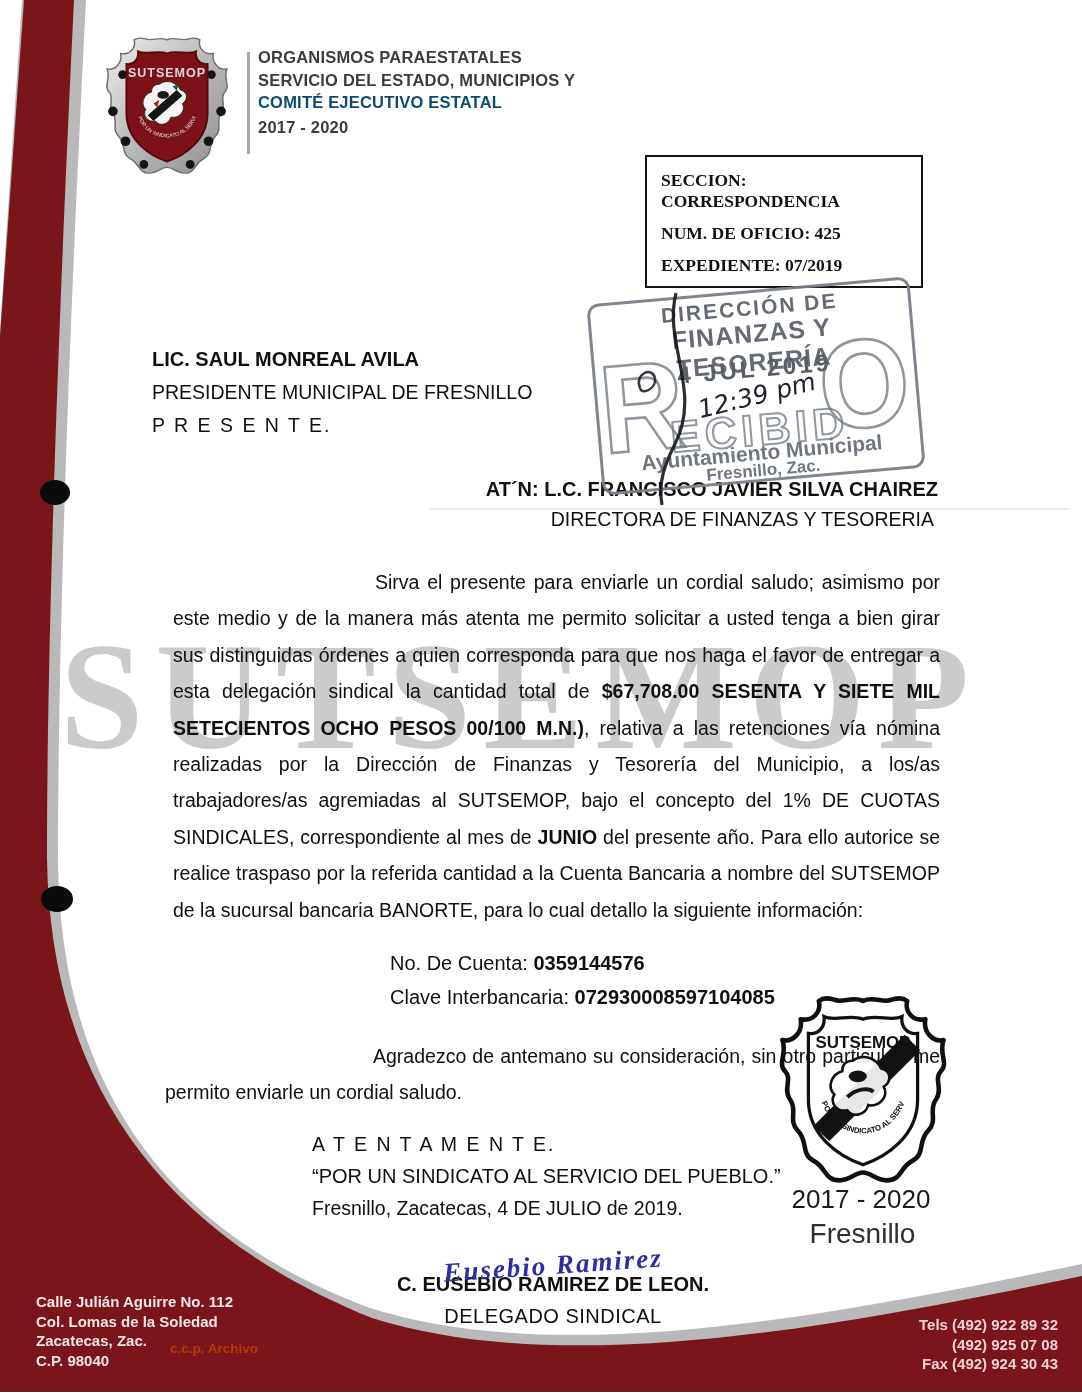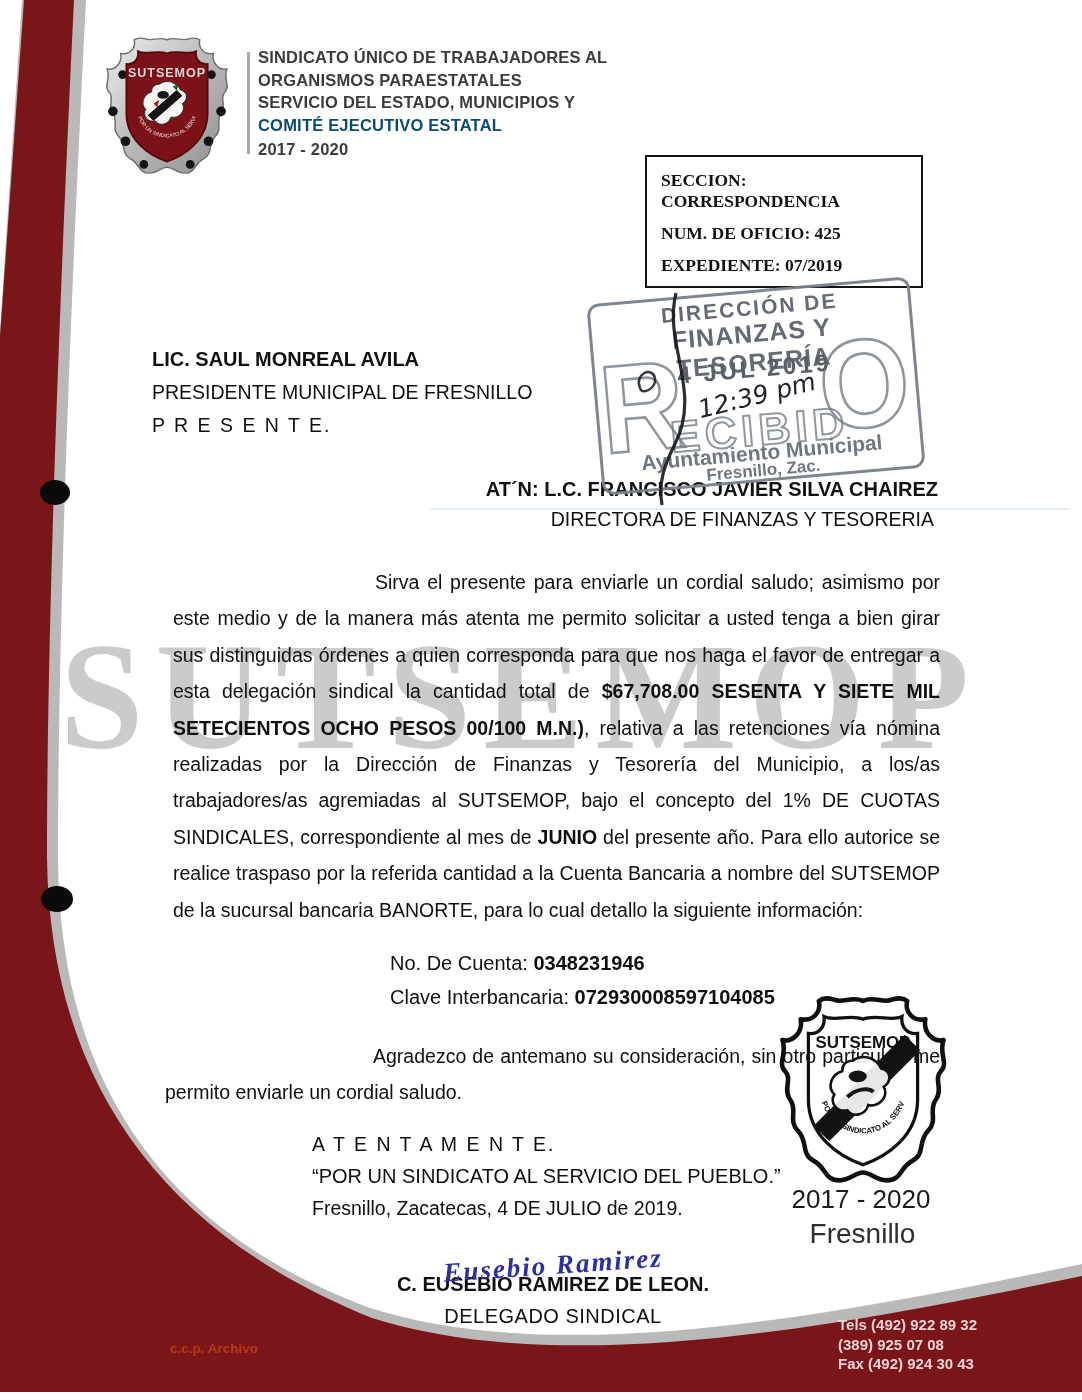--- a/index.html
+++ b/index.html
@@ -89,21 +89,21 @@
   
   .sig{left:353px;top:1250px;width:400px;text-align:center;}
   .sig .script{font-family:"Liberation Serif",serif;font-style:italic;font-weight:bold;
                font-size:27px;color:#2b2f9f;transform:rotate(-4deg);letter-spacing:2px;display:block;}
   .sig .name{font-weight:bold;font-size:20px;margin-top:-8px;}
   .sig .role{font-size:20px;margin-top:9px;letter-spacing:.5px;}
 
   
   .addr{left:36px;top:1292px;font-weight:bold;font-size:15px;line-height:19.5px;color:#f2e6e6;}
   .ccp{left:170px;top:1341px;font-weight:bold;font-size:13.5px;color:#c2410c;opacity:.85;}
-  .phones{left:838px;top:1315px;width:220px;text-align:left;font-weight:bold;font-size:15px;
+  .phones{left:838px;top:1315px;width:220px;text-align:right;font-weight:bold;font-size:15px;
           line-height:19.5px;color:#f3d3d3;}
 
   .hole{position:absolute;background:#0a0a0a;border-radius:50%;z-index:5;}
   .scanline{left:430px;top:508px;width:640px;height:2px;background:#cfe0ee;opacity:.55;z-index:2;}
 </style>
 </head>
 <body>
 
 <div class="page">
 
@@ -142,21 +142,20 @@
     <polygon points="76,52 82,50 80,57" fill="#1c5c34"></polygon>
     <path id="arcTop" d="M40,84 C50,112 90,112 100,84" fill="none"></path>
     <text font-size="5.5" fill="#e4e4e4" font-family="Liberation Sans, sans-serif">
       <textPath href="#arcTop">POR UN SINDICATO AL SERVICIO DEL PUEBLO</textPath>
     </text>
   </svg>
 
   <div class="abs z2 lh-sep"></div>
 
   <div class="abs z2 lh-text">
-    <div>SINDICATO ÚNICO DE TRABAJADORES AL</div>
     <div>ORGANISMOS PARAESTATALES</div>
     <div>SERVICIO DEL ESTADO, MUNICIPIOS Y</div>
     <div class="lh-committee">COMITÉ EJECUTIVO ESTATAL</div>
     <div class="lh-period">2017 - 2020</div>
   </div>
 
   <div class="abs z2 ref-box">
     <div class="row"><span>SECCION: </span><span class="u">CORRESPONDENCIA</span></div>
     <div class="row"><span>NUM. DE OFICIO: </span><span>425</span></div>
     <div class="row u">EXPEDIENTE: 07/2019</div>
@@ -190,21 +189,21 @@
   <div class="abs z2 attention">
     <div class="a1">AT´N: L.C. FRANCISCO JAVIER SILVA CHAIREZ</div>
     <div class="a2">DIRECTORA DE FINANZAS Y TESORERIA</div>
   </div>
 
   <div class="abs z2 body1">
     <span>Sirva el presente para enviarle un cordial saludo; asimismo por este medio y de la manera más atenta me permito solicitar a usted tenga a bien girar sus distinguidas órdenes a quien corresponda para que nos haga el favor de entregar a esta delegación sindical la cantidad total de </span><span class="b">$67,708.00 SESENTA Y SIETE MIL SETECIENTOS OCHO  PESOS 00/100 M.N.)</span><span>, relativa a las retenciones vía nómina realizadas por la Dirección de Finanzas y Tesorería del Municipio, a los/as trabajadores/as agremiadas al SUTSEMOP, bajo el concepto del 1% DE CUOTAS SINDICALES, correspondiente al mes de </span><span class="b">JUNIO</span><span> del presente año. Para ello autorice se realice traspaso por la referida cantidad a la Cuenta Bancaria a nombre del SUTSEMOP de la sucursal bancaria BANORTE, para lo cual detallo la siguiente información:</span>
   </div>
 
   <div class="abs z2 account">
-    <div><span>No. De Cuenta: </span><span class="b">0348231946</span></div>
+    <div><span>No. De Cuenta: </span><span class="b">0359144576</span></div>
     <div><span>Clave Interbancaria: </span><span class="b">072930008597104085</span></div>
   </div>
 
   <div class="abs z2 body2">Agradezco de antemano su consideración, sin otro particular, me permito enviarle un cordial saludo.</div>
 
   <div class="abs z2 closing">
     <div class="aten">A T E N T A M E N T E.</div>
     <div class="slogan">“POR UN SINDICATO AL SERVICIO DEL PUEBLO.”</div>
     <div>Fresnillo, Zacatecas, 4 DE JULIO de 2019.</div>
   </div>
@@ -224,23 +223,29 @@
   </svg>
   <div class="abs z3 crest2-period">2017 - 2020</div>
   <div class="abs z3 crest2-city">Fresnillo</div>
 
   <div class="abs z3 sig">
     <span class="script">Eusebio Ramirez</span>
     <div class="name">C. EUSEBIO RAMIREZ DE LEON.</div>
     <div class="role">DELEGADO SINDICAL</div>
   </div>
 
+  <div class="abs z2 addr">
+    <div>Calle Julián Aguirre No. 112</div>
+    <div>Col. Lomas de la Soledad</div>
+    <div>Zacatecas, Zac.</div>
+    <div>C.P. 98040</div>
+  </div>
   <div class="abs z2 ccp">c.c.p. Archivo</div>
   <div class="abs z2 phones">
     <div>Tels (492) 922 89 32</div>
-    <div>(389) 925 07 08</div>
+    <div>(492) 925 07 08</div>
     <div>Fax (492) 924 30 43</div>
   </div>
 
   <div class="hole" style="left:40px;top:480px;width:30px;height:25px;"></div>
   <div class="hole" style="left:41px;top:886px;width:32px;height:26px;"></div>
 
 </div>
 
 </body></html>

